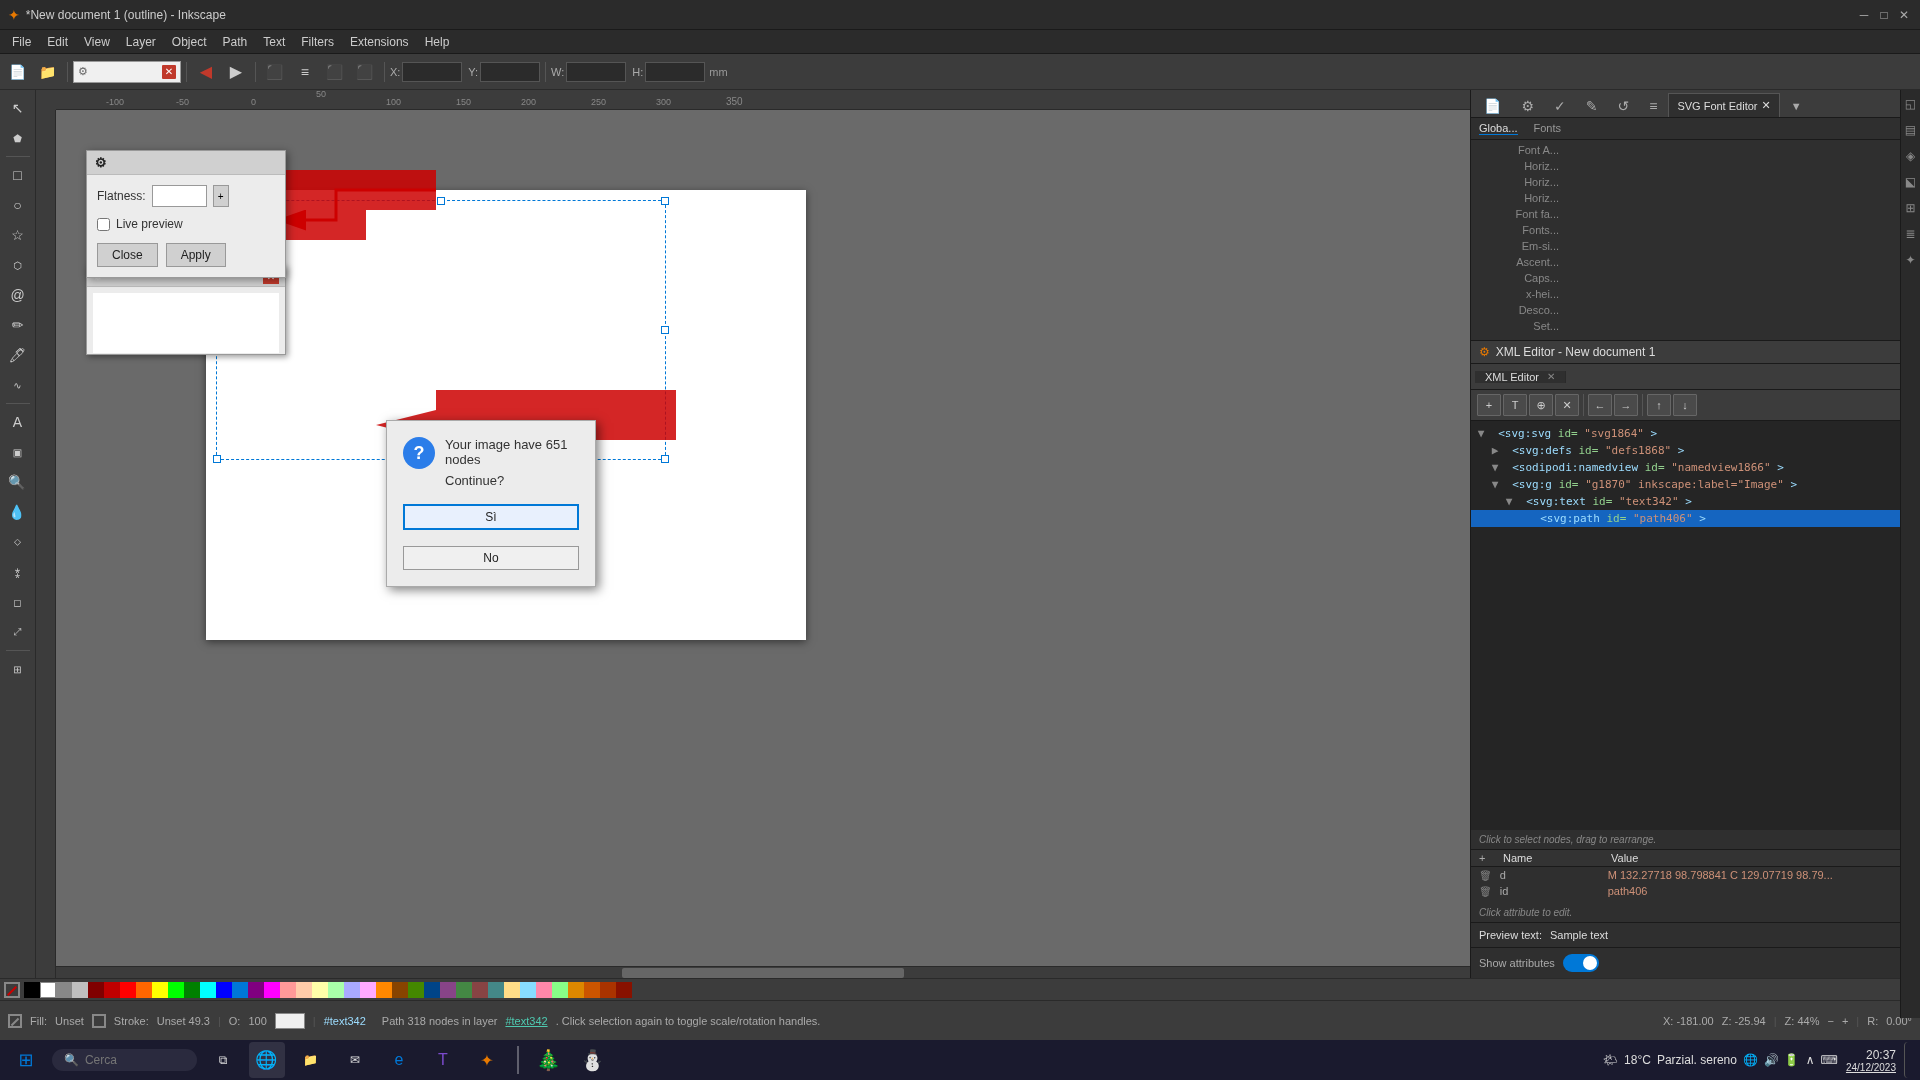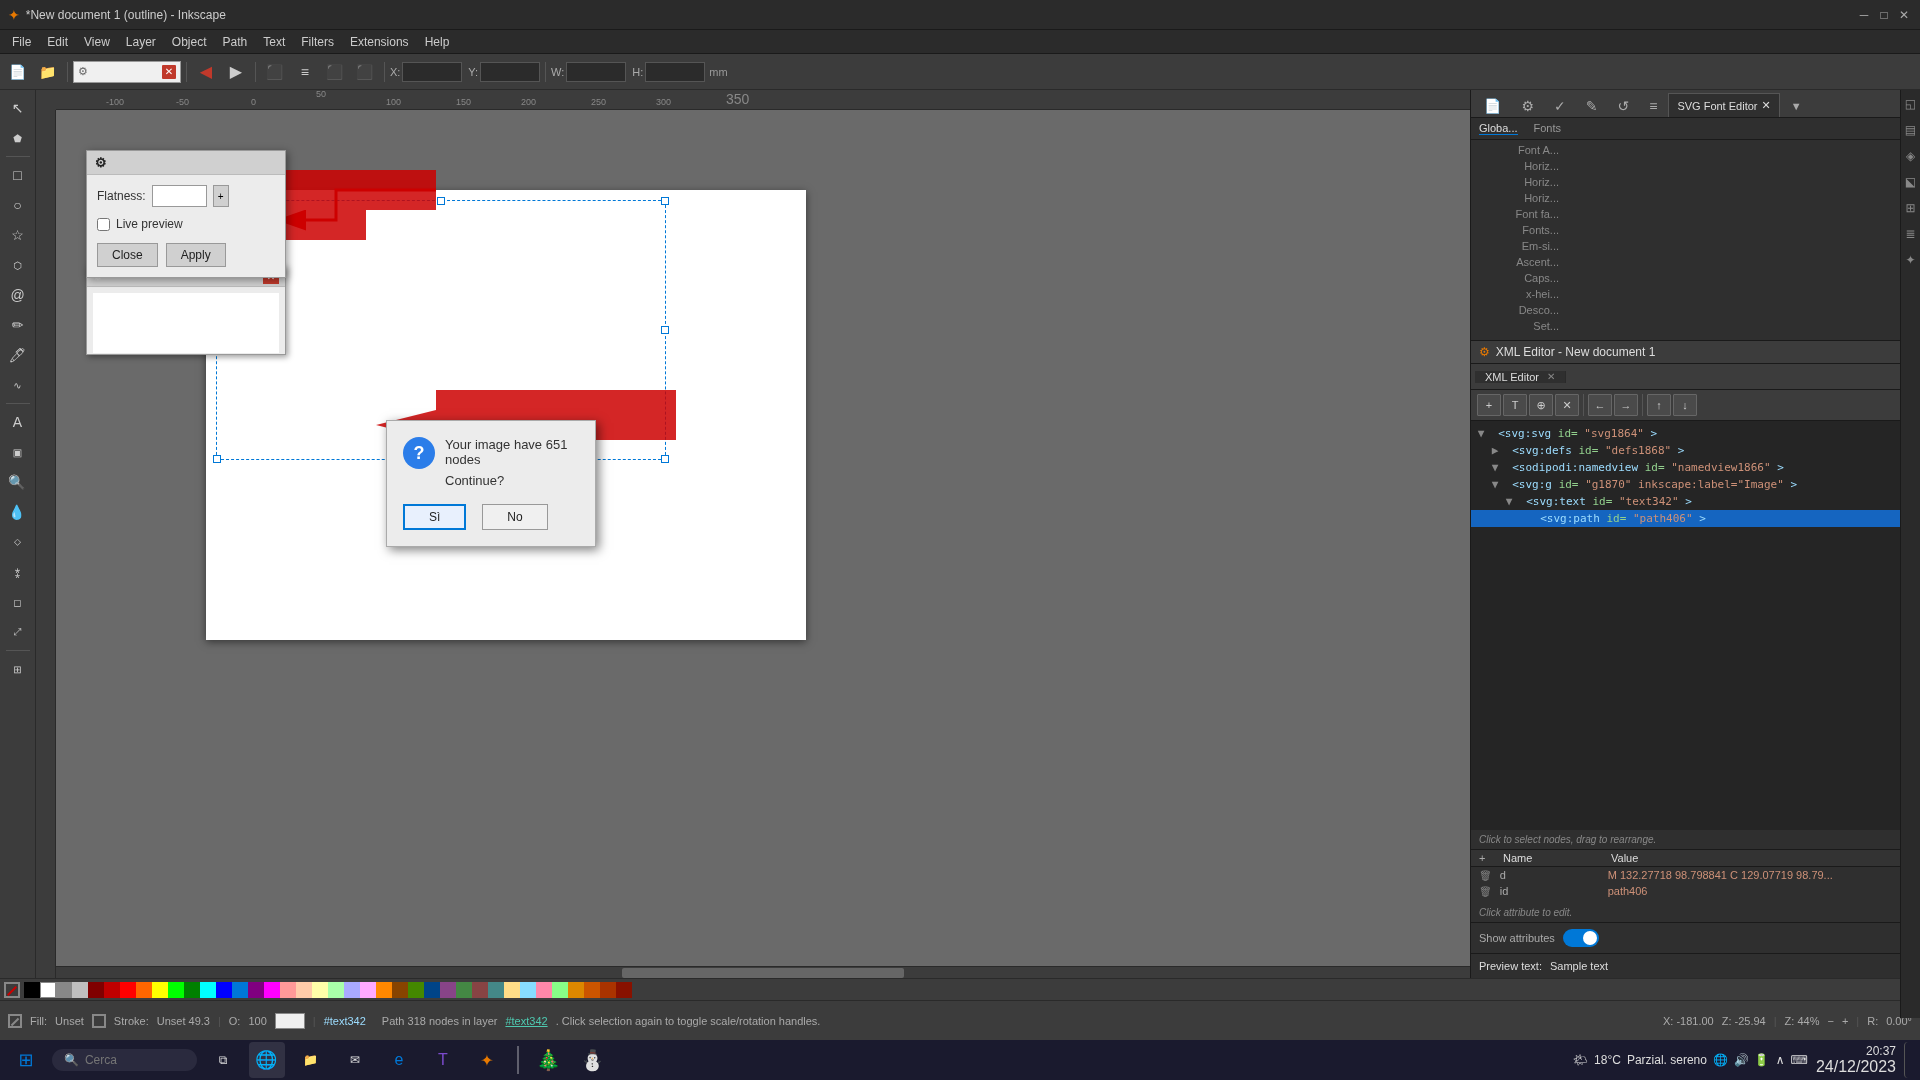--- a/index.html
+++ b/index.html
@@ -101,21 +101,21 @@
     .mini-close { width: 16px; height: 16px; background: #c0392b; color: white; border: none; cursor: pointer; font-size: 10px; display: flex; align-items: center; justify-content: center; }
 
     
     #confirm-dialog {
       position: absolute; top: 310px; left: 330px; width: 210px; background: #ececec;
       border: 1px solid #aaa; box-shadow: 3px 3px 10px rgba(0,0,0,0.5); z-index: 200; color: #222;
       padding: 16px;
     }
     #confirm-dialog .msg { display: flex; align-items: flex-start; gap: 10px; margin-bottom: 16px; }
     #confirm-dialog .question-icon { width: 32px; height: 32px; background: #2b7de9; border-radius: 50%; display: flex; align-items: center; justify-content: center; color: white; font-size: 18px; font-weight: bold; flex-shrink: 0; }
-    #confirm-dialog .btns { display: flex; gap: 16px; justify-content: flex-start; }
+    #confirm-dialog .btns { display: flex; gap: 16px; justify-content: center; flex-direction: column; }
     .confirm-btn { padding: 4px 24px; border: 1px solid #999; cursor: pointer; font-size: 12px; background: #f0f0f0; color: #222; }
     .confirm-btn.yes { border: 2px solid #0078d7; background: #e8f0fd; }
 
     
     #right-panel { width: 450px; background: #2f2f2f; border-left: 1px solid #1a1a1a; display: flex; flex-direction: column; }
     #right-panel-tabs { display: flex; background: #3c3c3c; border-bottom: 1px solid #1a1a1a; height: 32px; overflow: hidden; }
     .rpanel-tab { padding: 0 10px; display: flex; align-items: center; font-size: 11px; color: #aaa; cursor: pointer; border-right: 1px solid #2a2a2a; white-space: nowrap; gap: 4px; }
     .rpanel-tab.active { background: #2f2f2f; color: #ddd; }
     .rpanel-tab .tab-close { color: #888; font-size: 10px; cursor: pointer; margin-left: 4px; }
 
@@ -314,21 +314,21 @@
       <div id="ruler-h">
         <span style="position:absolute;left:50px;bottom:2px;font-size:9px;color:#888;">-100</span>
         <span style="position:absolute;left:120px;bottom:2px;font-size:9px;color:#888;">-50</span>
         <span style="position:absolute;left:195px;bottom:2px;font-size:9px;color:#888;">0</span>
         <span style="position:absolute;left:260px;bottom:10px;font-size:9px;color:#888;">50</span>
         <span style="position:absolute;left:330px;bottom:2px;font-size:9px;color:#888;">100</span>
         <span style="position:absolute;left:400px;bottom:2px;font-size:9px;color:#888;">150</span>
         <span style="position:absolute;left:465px;bottom:2px;font-size:9px;color:#888;">200</span>
         <span style="position:absolute;left:535px;bottom:2px;font-size:9px;color:#888;">250</span>
         <span style="position:absolute;left:600px;bottom:2px;font-size:9px;color:#888;">300</span>
-        <span style="position:absolute;left:670px;bottom:2px;font-size:14px;color:#888;">350</span>
+        <span style="position:absolute;left:670px;bottom:2px;font-size:10px;color:#888;">350</span>
       </div>
       <div id="ruler-v"></div>
 
       <div id="doc-canvas">
 
         <div id="white-page"></div>
 
 
         <div id="hello-selection">
           <div class="sel-handle tl"></div>
@@ -562,30 +562,30 @@
         </div>
 
         <div class="attr-name-val">
           <span class="attr-delete">🗑</span>
           <span class="attr-name" style="width:100px;cursor:pointer;">id</span>
           <span class="attr-val">path406</span>
         </div>
 
         <div class="attr-hint" style="margin-top:4px;">Click attribute to edit.</div>
 
+        <div id="preview-text-row">
+          <span>Preview text:</span>
+          <span>Sample text</span>
+        </div>
+
         <div id="show-attrs-row">
           <label>Show attributes</label>
           <div class="toggle-switch">
             <div class="knob"></div>
           </div>
-        </div>
-
-        <div id="preview-text-row">
-          <span>Preview text:</span>
-          <span>Sample text</span>
         </div>
       </div>
 
       <div id="rpanel-icons" style="position:absolute;right:0;top:calc(30px + 24px + 36px);width:20px;height:calc(1080px - 30px - 24px - 36px - 40px - 22px);background:#2a2a2a;border-left:1px solid #1a1a1a;display:flex;flex-direction:column;align-items:center;padding:4px 0;gap:6px;">
         <div class="rpanel-icon">◱</div>
         <div class="rpanel-icon">▤</div>
         <div class="rpanel-icon">◈</div>
         <div class="rpanel-icon">⬕</div>
         <div class="rpanel-icon">⊞</div>
         <div class="rpanel-icon">≣</div>
@@ -702,17 +702,17 @@
       <span>18°C</span>
       <span>Parzial. sereno</span>
       <span style="cursor:pointer;">🌐</span>
       <span style="cursor:pointer;">🔊</span>
       <span style="cursor:pointer;">🔋</span>
       <span style="cursor:pointer;">∧</span>
       <span style="cursor:pointer;">⌨</span>
     </div>
     <div style="display:flex;flex-direction:column;align-items:flex-end;">
       <span style="font-size:12px;">20:37</span>
-      <span style="font-size:16px;">24/12/2023</span>
+      <span style="font-size:10px;text-decoration:underline;">24/12/2023</span>
     </div>
     <div class="taskbar-btn" style="width:8px;border-left:1px solid #555;"></div>
   </div>
 </div>
 
 </body></html>

